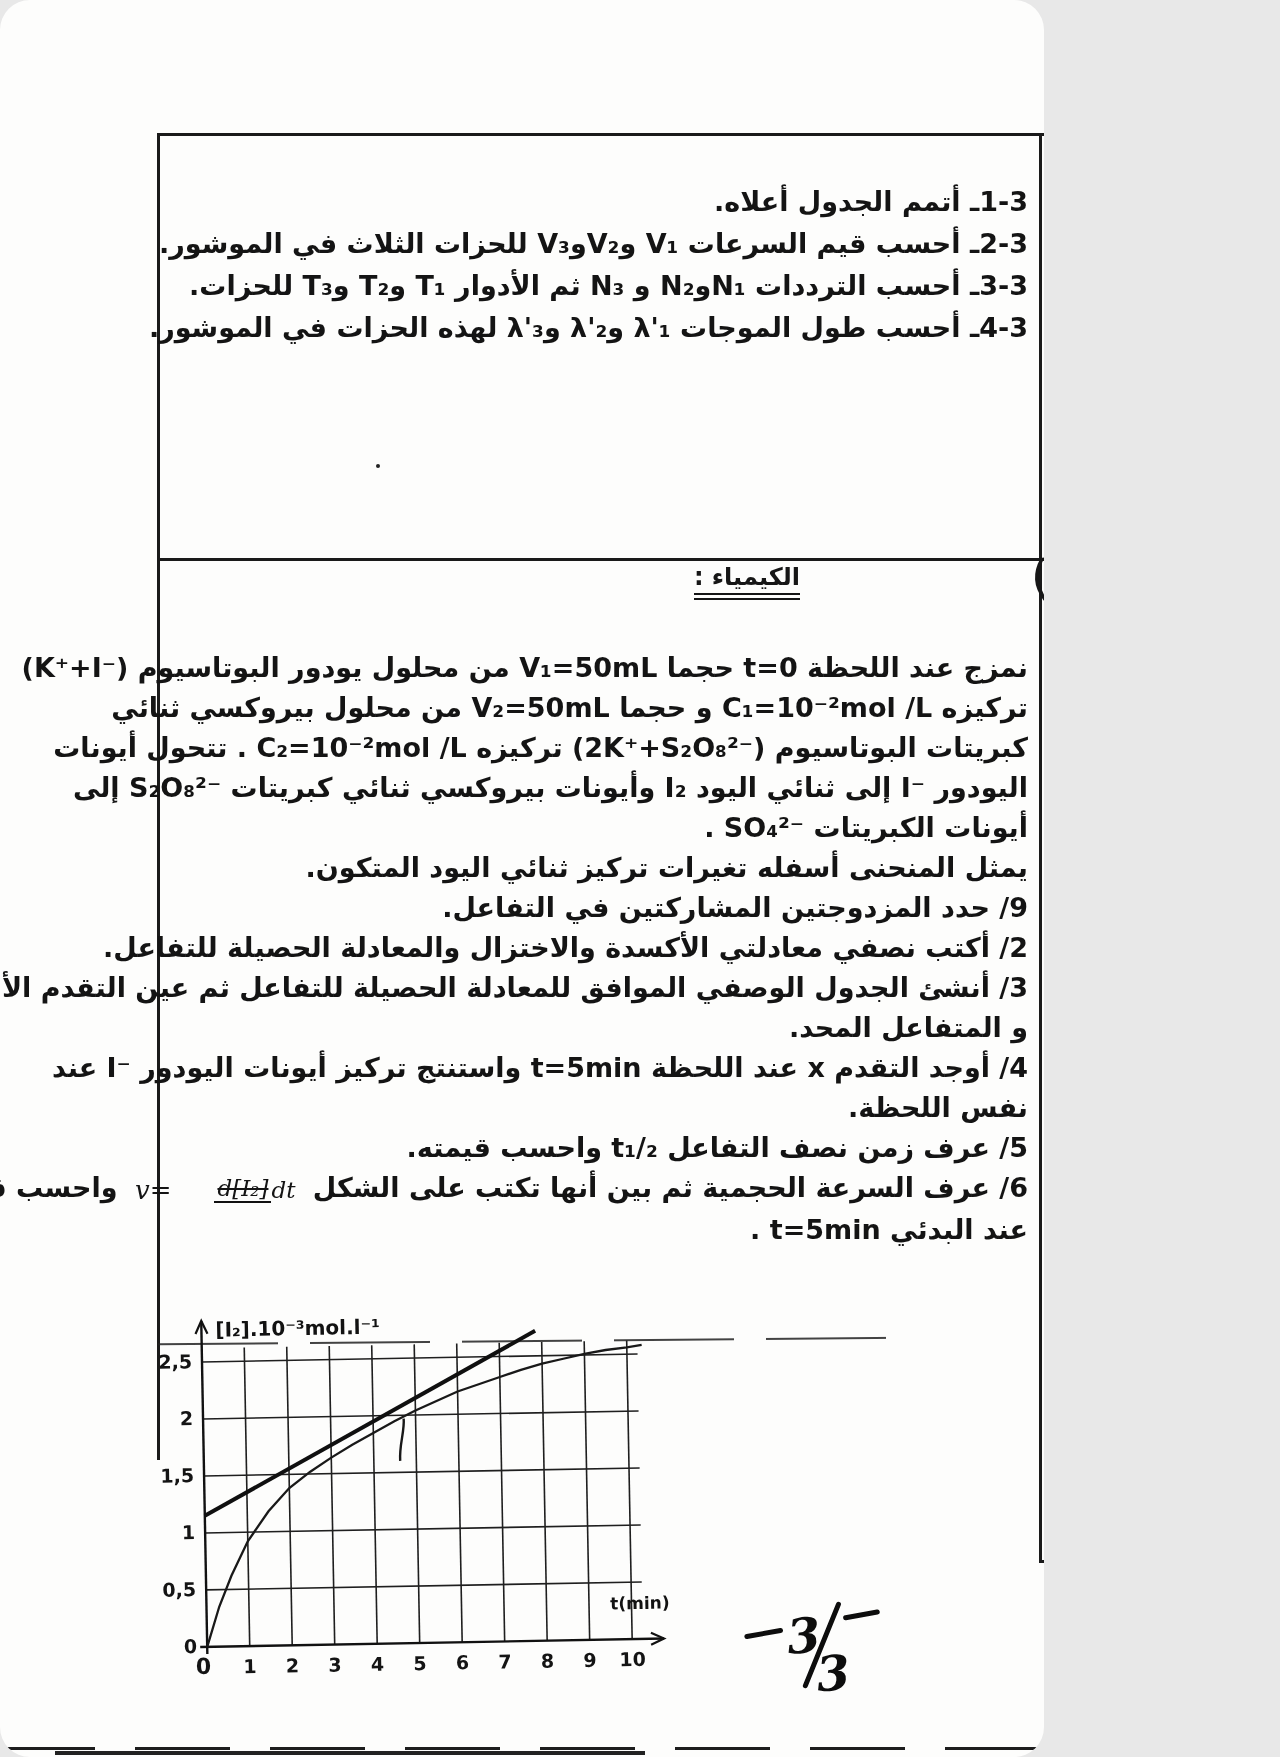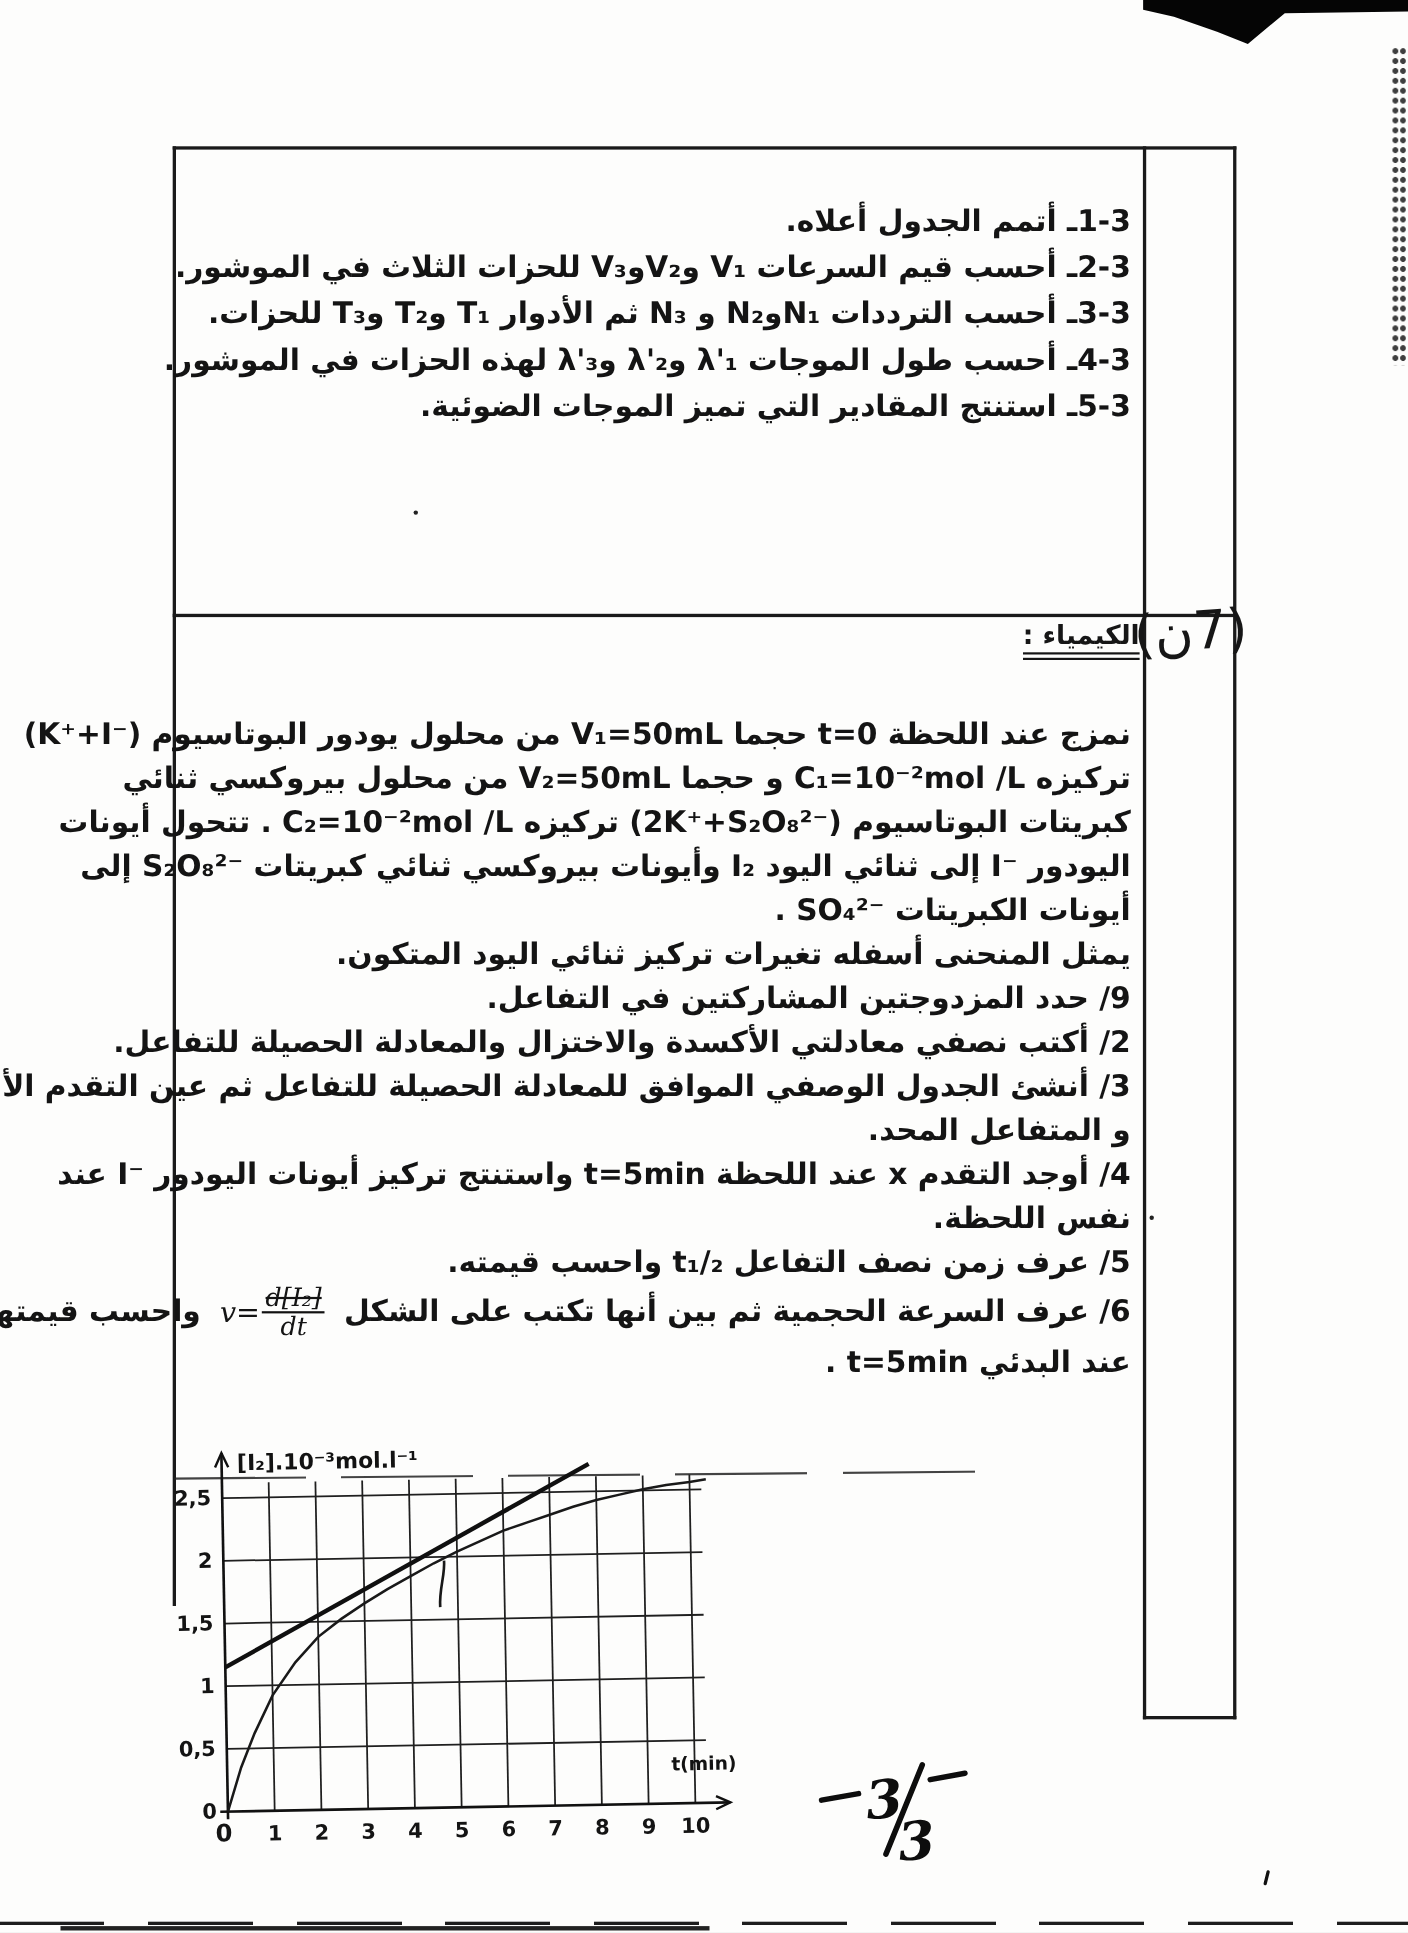--- a/index.html
+++ b/index.html
@@ -1,30 +1,30 @@
 <!DOCTYPE html>
 <html><head>
 <meta charset="utf-8">
 <style>
   html,body{margin:0;padding:0;background:#e8e8e8;}
-  #page{position:relative;width:1280px;height:1757px;background:#fdfdfc;overflow:hidden;
-        font-family:"DejaVu Sans",sans-serif;color:#161616;}
+  #page{position:relative;width:1044px;height:1757px;background:#fdfdfc;overflow:hidden;
+        font-family:"DejaVu Sans",sans-serif;color:#161616;border-radius:30px;}
   .line{position:absolute;background:#1a1a1a;}
   .txtblock{position:absolute;direction:rtl;text-align:right;font-weight:bold;color:#141414;}
   .ln{white-space:nowrap;}
   #physics-block{left:172px;top:181px;width:856px;font-size:27px;line-height:42px;}
   #chem-block{left:166px;top:648px;width:862px;font-size:27px;line-height:40px;}
   #chem-title{position:absolute;top:563px;right:244px;font-size:24px;font-weight:bold;direction:rtl;
               border-bottom:7px double #151515;padding-bottom:2px;}
   #marks-note{position:absolute;left:1044px;top:546px;width:90px;font-size:48px;direction:rtl;
               transform:rotate(-4deg);font-weight:normal;}
   .formula{display:inline-flex;align-items:center;vertical-align:middle;margin:0 8px;direction:ltr;
            font-family:"DejaVu Serif",serif;font-style:italic;font-weight:normal;}
   .veq{font-size:26px;margin-right:2px;}
-  .frac{display:inline-flex;flex-direction:column;align-items:center;font-size:23px;line-height:1.05;}
+  .frac{display:inline-flex;align-items:center;font-size:23px;line-height:1.05;margin-left:41px;}
   .frac .num{border-bottom:2px solid #111;padding:0 3px;text-decoration:line-through;}
   .frac .den{padding-top:1px;}
   
   #chart{position:absolute;left:148px;top:1318px;width:545px;height:372px;
          transform:rotate(-1.05deg);transform-origin:left bottom;}
   #chart svg{overflow:visible;}
   .gl{stroke:#1f1f1f;stroke-width:1.6;}
   .ax{stroke:#111;stroke-width:2.4;}
   .ah{stroke:#111;stroke-width:2.2;fill:none;}
   .curve{fill:none;stroke:#191919;stroke-width:2.3;}
@@ -71,21 +71,20 @@
   <div class="line" style="left:1121px;top:133px;width:3px;height:1430px;"></div>
   <div class="line" style="left:1039px;top:133px;width:3px;height:1430px;"></div>
   <div class="line" style="left:157px;top:558px;width:967px;height:3px;"></div>
   <div class="line" style="left:1039px;top:1560px;width:85px;height:3px;"></div>
 
   <div id="physics-block" class="txtblock">
     <div class="ln">1-3ـ أتمم الجدول أعلاه.</div>
     <div class="ln">2-3ـ أحسب قيم السرعات V₁ وV₂وV₃ للحزات الثلاث في الموشور.</div>
     <div class="ln">3-3ـ أحسب الترددات N₁وN₂ و N₃ ثم الأدوار T₁ وT₂ وT₃ للحزات.</div>
     <div class="ln">4-3ـ أحسب طول الموجات λ'₁ وλ'₂ وλ'₃ لهذه الحزات في الموشور.</div>
-    <div class="ln">5-3ـ استنتج المقادير التي تميز الموجات الضوئية.</div>
   </div>
 
   <div id="chem-title">الكيمياء :</div>
   <div id="marks-note">(7ن)</div>
 
   <div id="chem-block" class="txtblock">
     <div class="ln">نمزج عند اللحظة t=0 حجما V₁=50mL من محلول يودور البوتاسيوم ⁦(K⁺+I⁻)⁩</div>
     <div class="ln">تركيزه ⁦C₁=10⁻²mol /L⁩ و حجما V₂=50mL من محلول بيروكسي ثنائي</div>
     <div class="ln">كبريتات البوتاسيوم ⁦(2K⁺+S₂O₈²⁻)⁩ تركيزه ⁦C₂=10⁻²mol /L⁩ . تتحول أيونات</div>
     <div class="ln">اليودور ⁦I⁻⁩ إلى ثنائي اليود I₂ وأيونات بيروكسي ثنائي كبريتات ⁦S₂O₈²⁻⁩ إلى</div>

